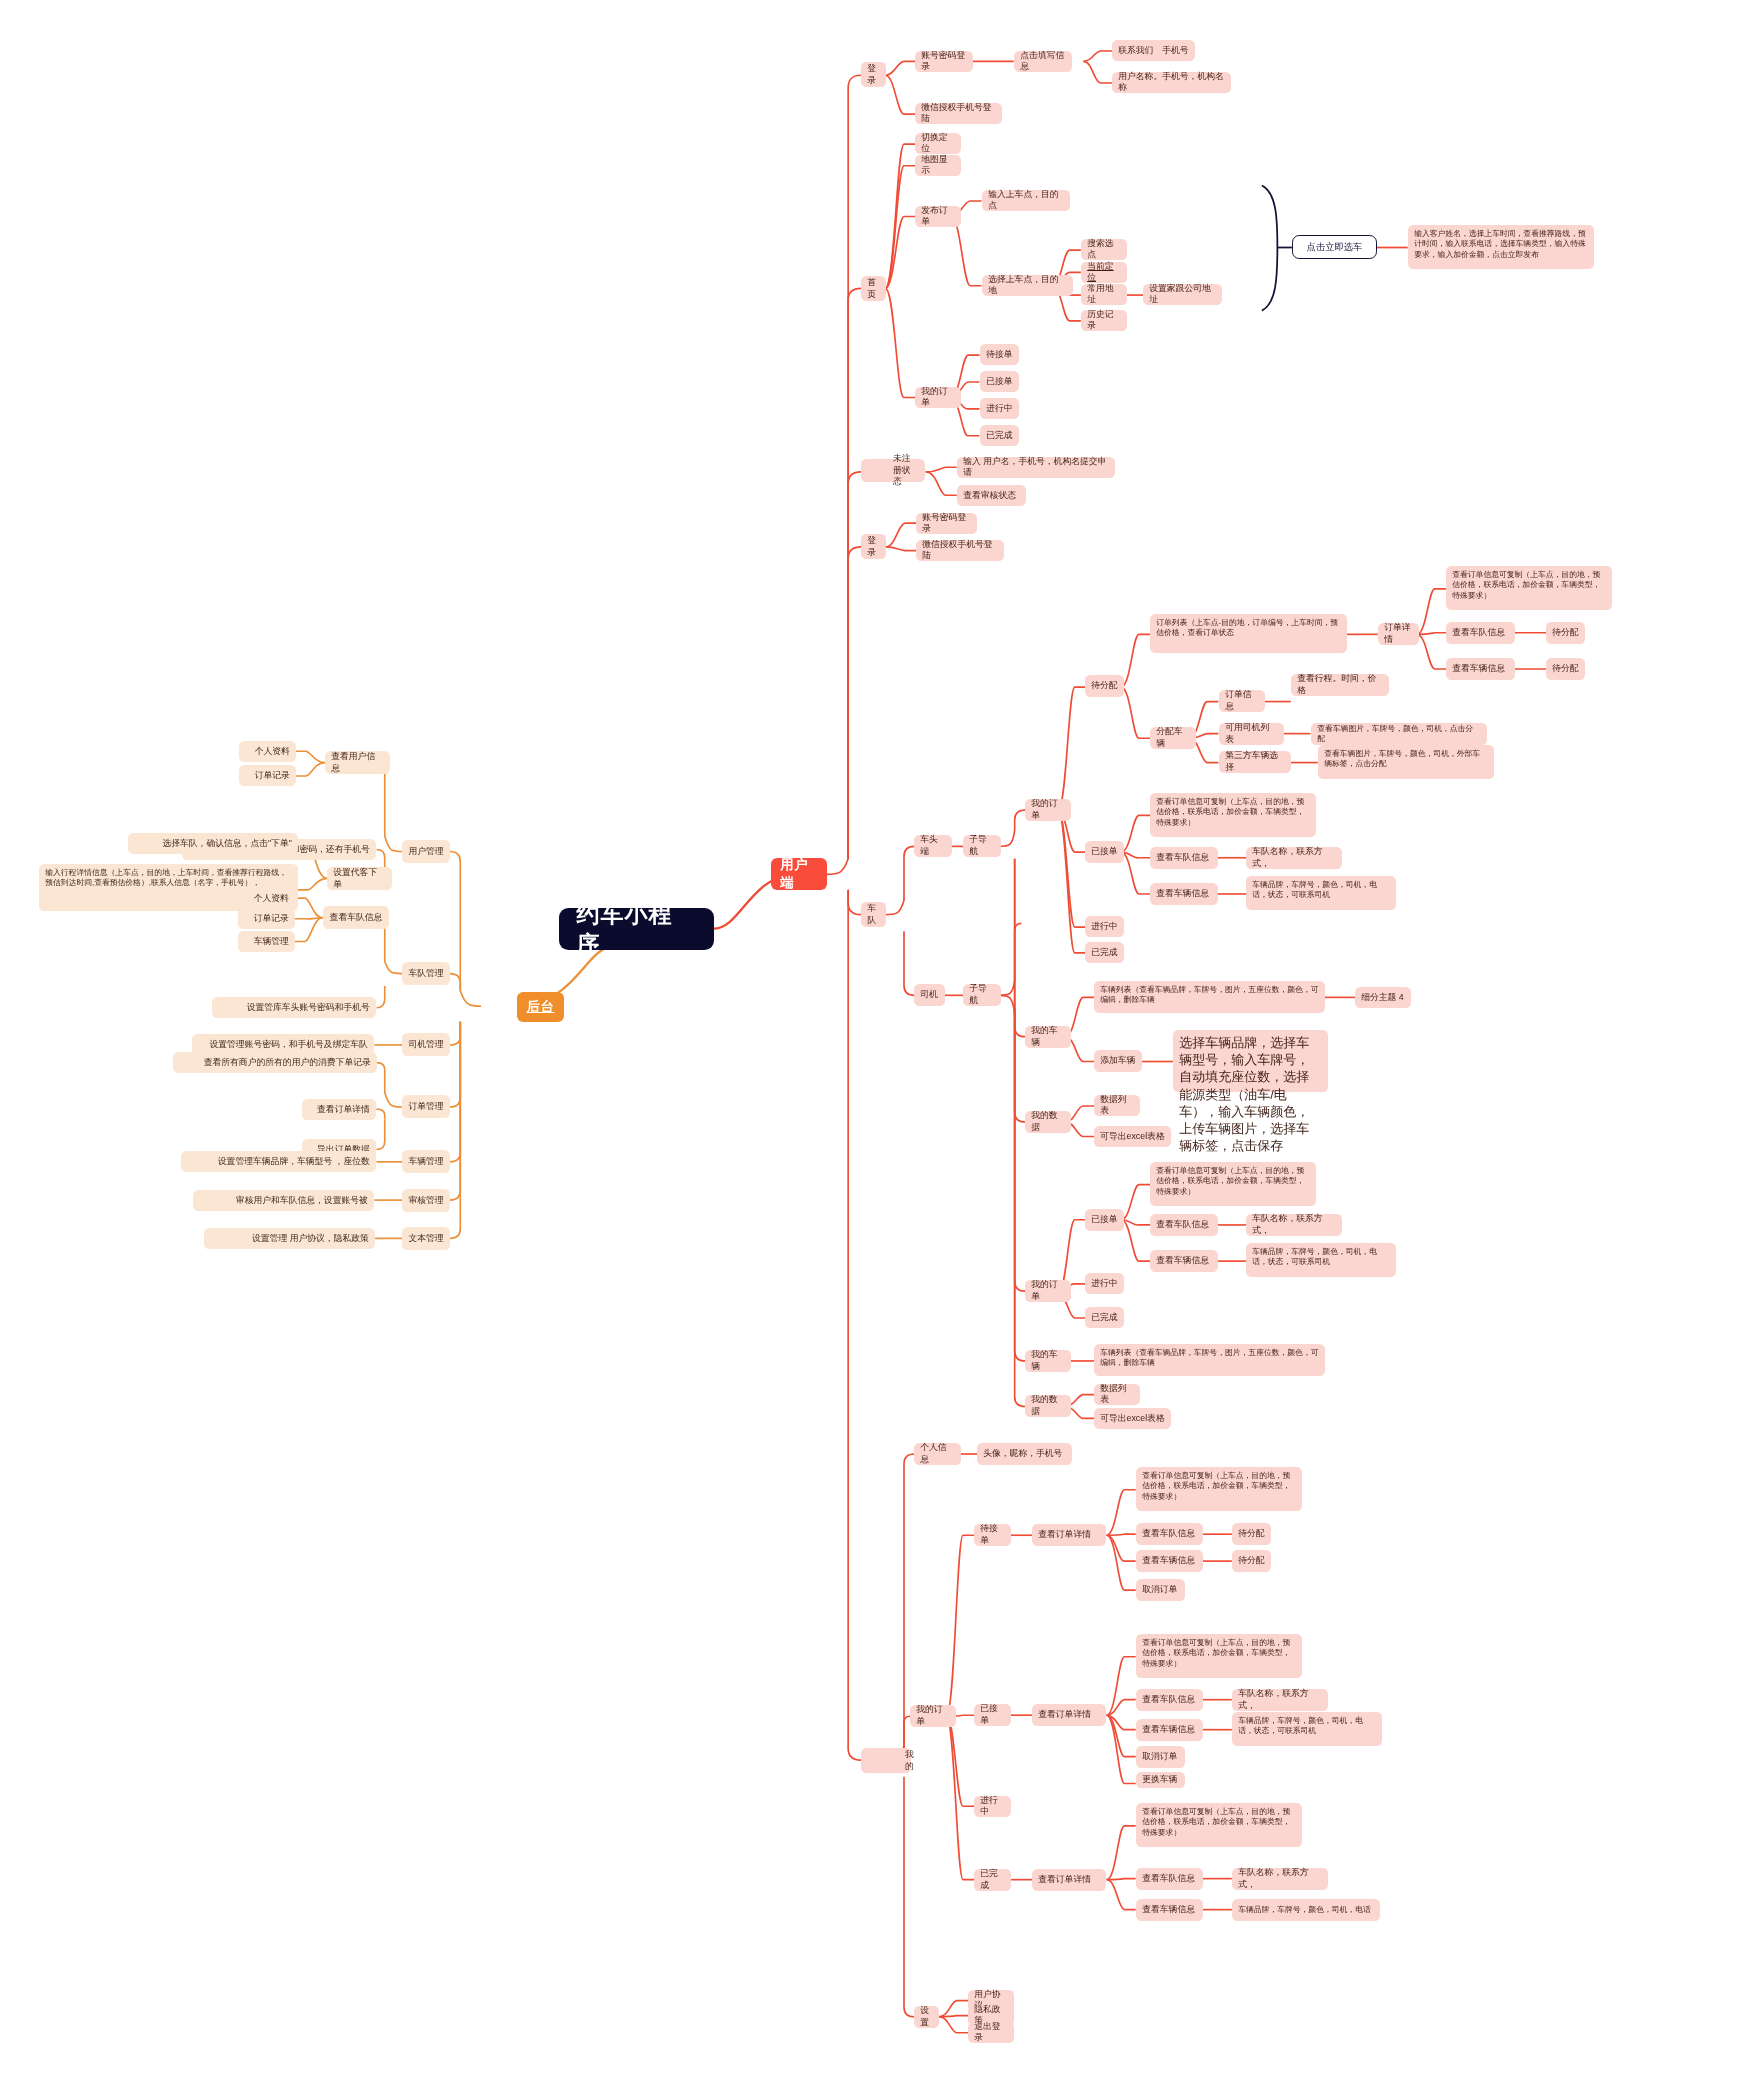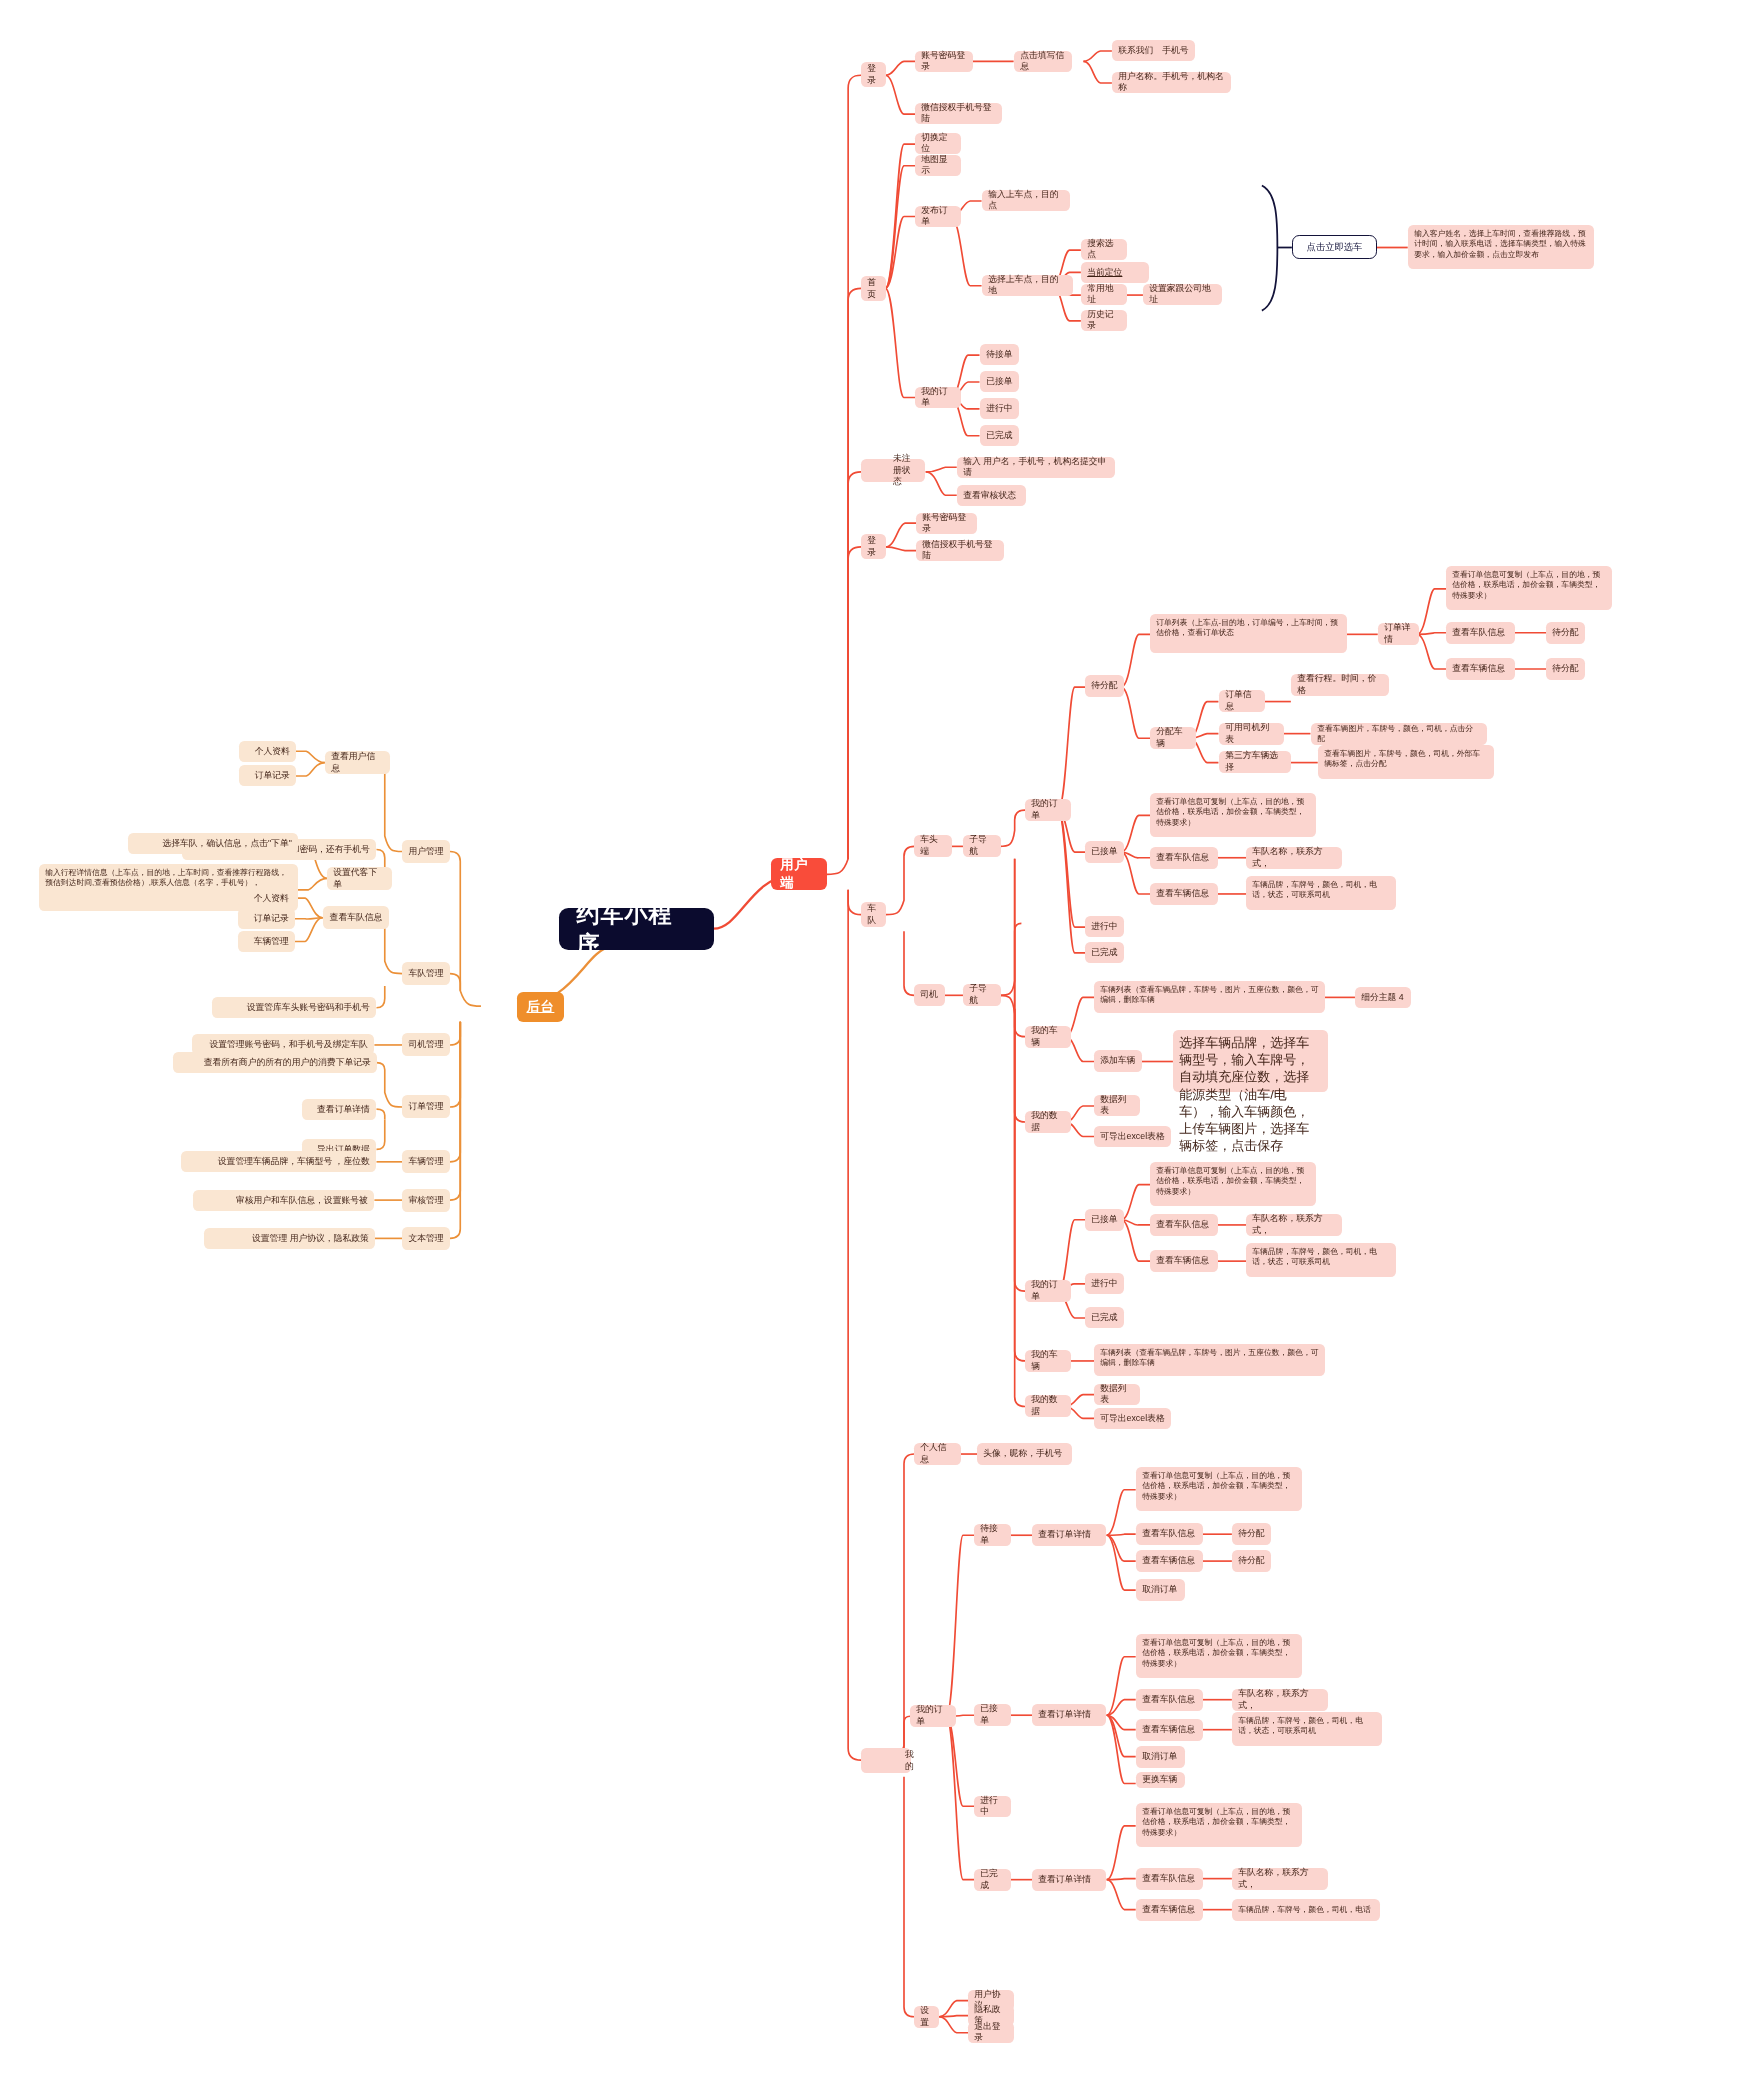--- a/index.html
+++ b/index.html
@@ -265,21 +265,21 @@
   <div class="node t-red" style="left:915px;top:103px;width:87px;height:20.7px;">微信授权手机号登陆</div>
 
   <div class="node t-red" style="left:861px;top:276px;width:25px;height:25px;">首页</div>
   <div class="node t-red" style="left:915px;top:133px;width:46px;height:20.7px;">切换定位</div>
   <div class="node t-red" style="left:915px;top:155px;width:46px;height:20.7px;">地图显示</div>
   <div class="node t-red" style="left:915px;top:206px;width:46px;height:20.7px;">发布订单</div>
 
   <div class="node t-red" style="left:982px;top:190px;width:88px;height:20.7px;">输入上车点，目的点</div>
   <div class="node t-red" style="left:982px;top:275px;width:91px;height:20.7px;">选择上车点，目的地</div>
   <div class="node t-red" style="left:1081px;top:239px;width:46px;height:20.7px;">搜索选点</div>
-  <div class="node t-red" style="left:1081px;top:262px;width:68px;height:20.7px;text-decoration:underline;">当前定位</div>
+  <div class="node t-red" style="left:1081px;top:262px;width:46px;height:20.7px;text-decoration:underline;">当前定位</div>
   <div class="node t-red" style="left:1081px;top:284px;width:46px;height:20.7px;">常用地址</div>
   <div class="node t-red" style="left:1143px;top:284px;width:79px;height:20.7px;">设置家跟公司地址</div>
   <div class="node t-red" style="left:1081px;top:310px;width:46px;height:20.7px;">历史记录</div>
 
   <div class="node t-summary" style="left:1292px;top:235px;width:85px;height:24px;">点击立即选车</div>
   <div class="node t-red" style="left:1408px;top:225px;width:186px;height:44px;font-size:7.8px;align-items:flex-start;padding-top:4.1px;">输入客户姓名，选择上车时间，查看推荐路线，预计时间，输入联系电话，选择车辆类型，输入特殊要求，输入加价金额，点击立即发布</div>
 
   <div class="node t-red" style="left:915px;top:387px;width:46px;height:20.7px;">我的订单</div>
   <div class="node t-red" style="left:980px;top:344px;width:39px;height:20.7px;">待接单</div>
   <div class="node t-red" style="left:980px;top:371px;width:39px;height:20.7px;">已接单</div>

